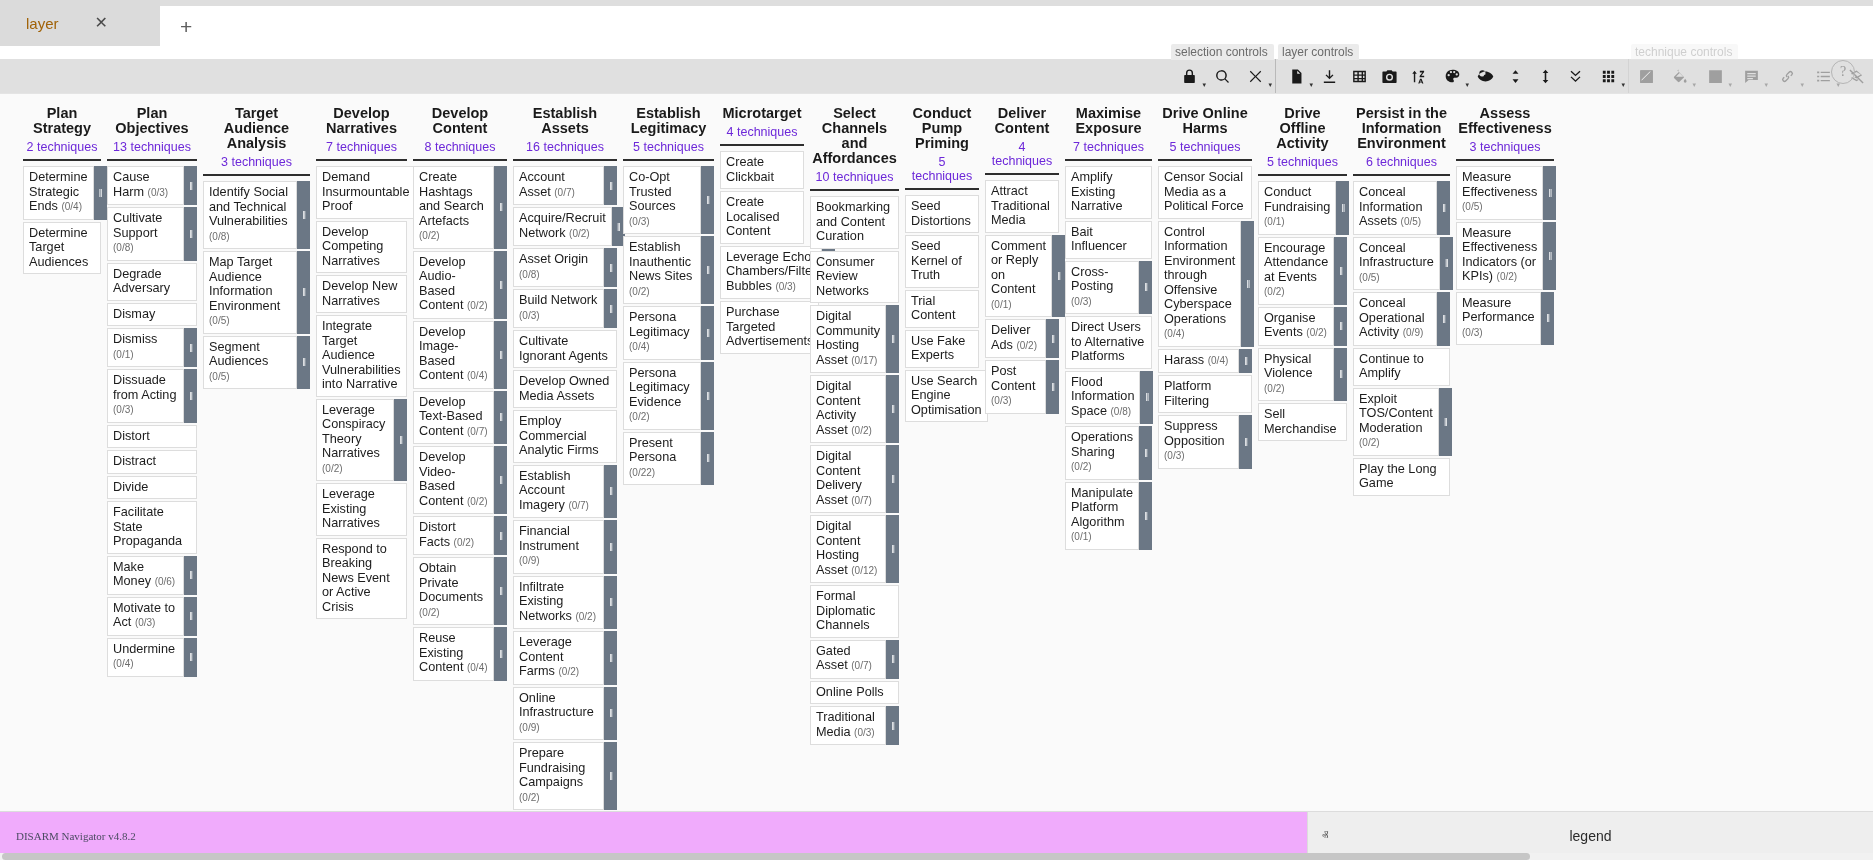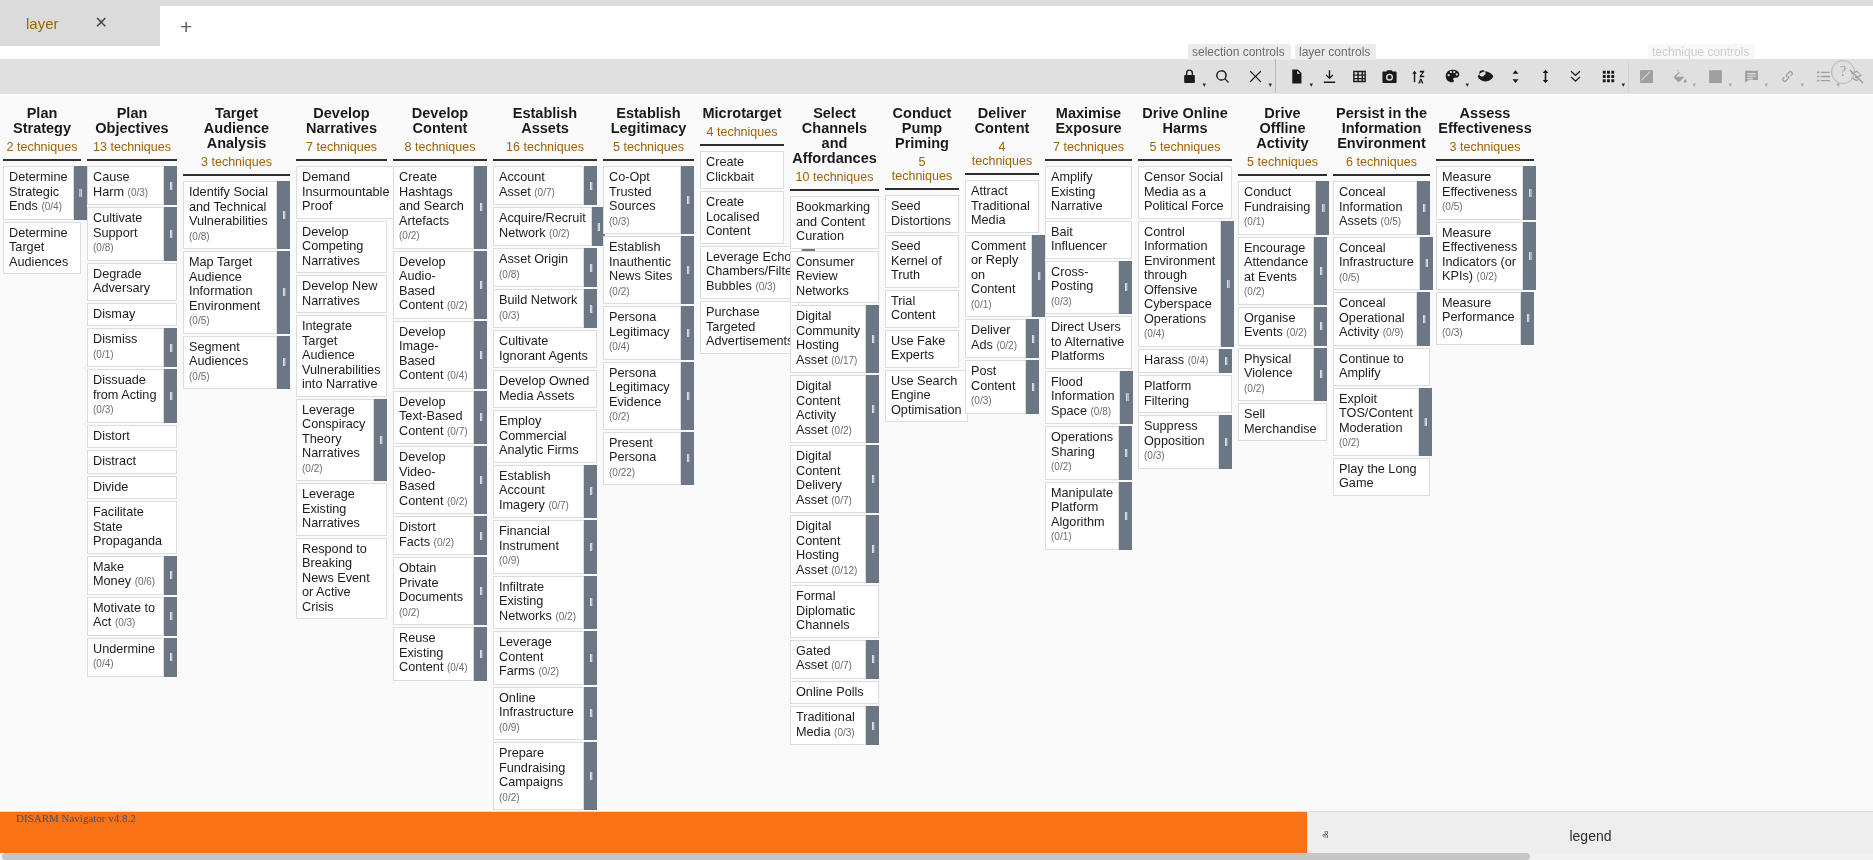--- a/index.html
+++ b/index.html
@@ -34,66 +34,65 @@
     position:absolute;left:0;right:0;top:13px;height:34px;background:#e0e0e0;
     display:flex;align-items:center;justify-content:flex-end;
   }
   .tb-group{display:flex;align-items:center;height:34px;position:relative;padding:0 2px;}
   .tb-group + .tb-group{border-left:1px solid #b9b9b9;}
   .tb-group.disabled{opacity:.32;}
   .grp-label{
     position:absolute;top:-15px;left:2px;white-space:nowrap;
     font-size:12px;color:#6b6b6b;background:#ebebeb;padding:1px 6px 1px 4px;
     border-radius:2px 2px 0 0;
-    margin-left:17px;
   }
   .tb-btn{
     width:30px;height:30px;display:flex;align-items:center;justify-content:center;
     cursor:pointer;position:relative;
   }
   .tb-btn.wide{width:36px;}
   .tb-btn svg{display:block;}
   .caret{position:absolute;right:1px;bottom:3px;font-size:7px;color:#333;line-height:1;}
 
   .help{
     position:absolute;right:18px;top:14px;width:22px;height:22px;border-radius:50%;
     border:1.5px solid #b5b5b5;color:#9a9a9a;font-size:14px;display:flex;
     align-items:center;justify-content:center;cursor:pointer;font-family:"Liberation Serif",serif;
   }
 
   
   .matrix-scroll{
     flex:1 1 auto;overflow:hidden;background:#fafafa;position:relative;
     border-top:1px solid #e4e4e4;
   }
-  .matrix{display:flex;align-items:flex-start;padding:0 0;box-sizing:border-box;min-width:100%;}
+  .matrix{display:flex;align-items:flex-start;padding:0 20px;box-sizing:border-box;min-width:100%;}
   .tactic-col{display:flex;flex-direction:column;box-sizing:border-box;padding:0 3px;}
   .tactic-head{text-align:center;padding:12px 2px 0;}
   .tactic-name{font-weight:bold;font-size:14.5px;line-height:15px;color:#1a1a1a;}
-  .tactic-count{font-size:12.5px;color:#a16207;margin-top:4px;padding-bottom:5px;}
+  .tactic-count{font-size:12.5px;color:#6d28d9;margin-top:4px;padding-bottom:5px;}
   .tactic-rule{height:2px;background:#2e2e2e;margin:0 0 5px;}
   .tech-list{display:flex;flex-direction:column;}
   .tech-row{display:flex;align-items:stretch;margin-bottom:2px;}
   .tech-cell{
     flex:1 1 auto;background:#ffffff;border:1px solid #dddddd;
     padding:3px 5px 4px;box-sizing:border-box;font-size:12.7px;line-height:14.5px;
     color:#1c1c1c;cursor:pointer;min-height:17px;
   }
   .sub-count{font-size:10px;color:#6d6d6d;white-space:nowrap;}
   .subhandle{
     flex:0 0 11px;width:11px;background:#6b7785;color:#ffffff;
     display:flex;align-items:center;justify-content:center;
     font-size:9px;letter-spacing:-1px;cursor:pointer;border:1px solid #6b7785;
   }
   .subhandle span{transform:scaleY(1.25);display:block;}
 
   
   .footer{
-    flex:0 0 auto;height:48px;background:#f97316;border-top:1px solid #dcdcdc;
-    display:flex;position:relative;
+    flex:0 0 auto;height:48px;background:#f0abfc;border-top:1px solid #dcdcdc;
+    display:flex;align-items:center;position:relative;
   }
   .version{font-size:11px;color:#4b4b62;padding-left:16px;font-family:"Liberation Serif",serif;}
   .legend-panel{
     position:absolute;right:0;top:0;height:48px;width:565px;background:#eeeeee;
     border-left:1px solid #dcdcdc;display:flex;align-items:center;justify-content:center;
     font-size:14px;color:#2b2b2b;cursor:pointer;
   }
   .legend-chevron{
     position:absolute;left:14px;top:50%;transform:translateY(-50%);
     font-size:13px;color:#555;cursor:pointer;

